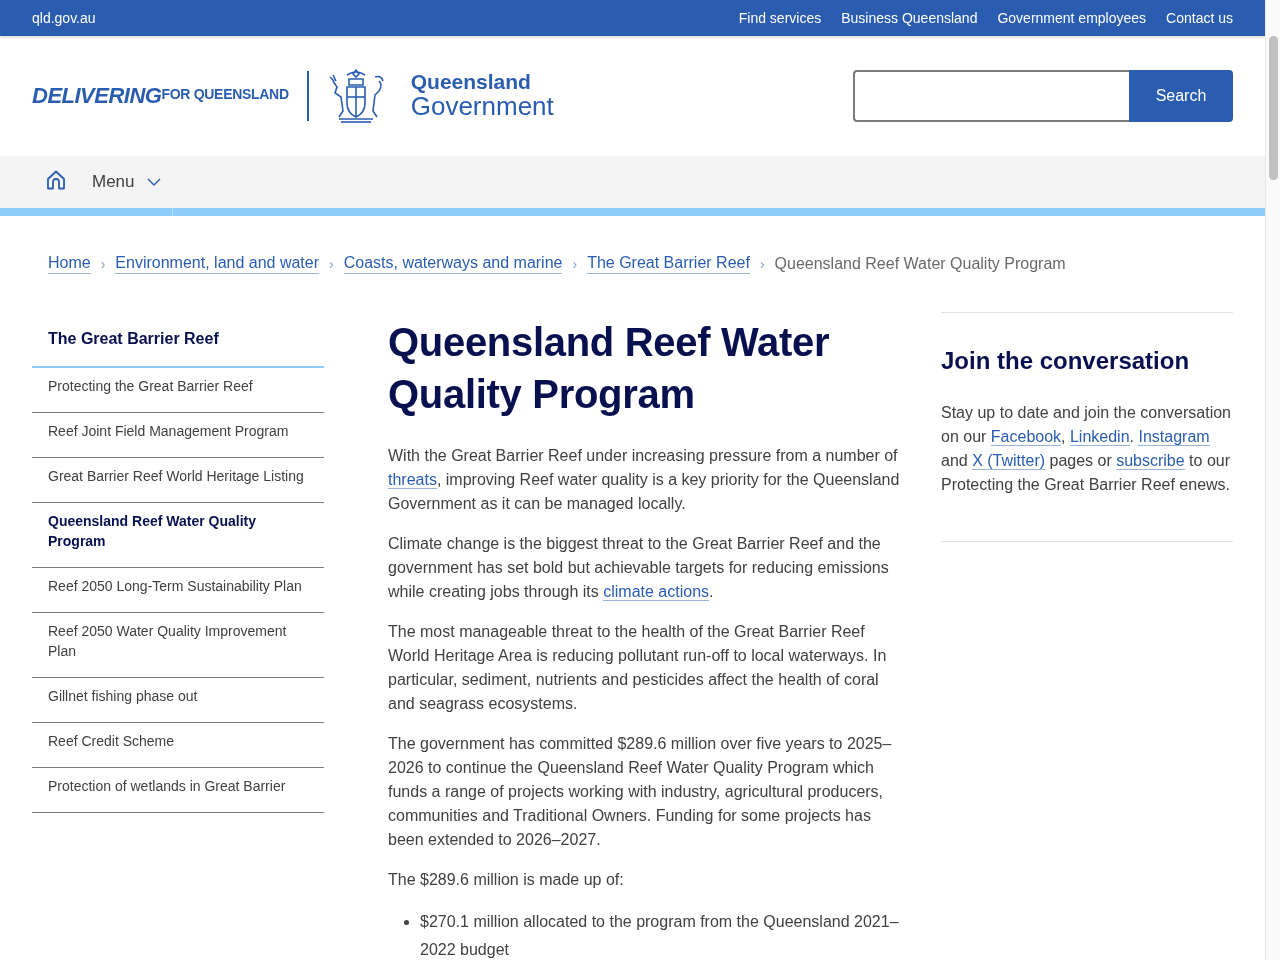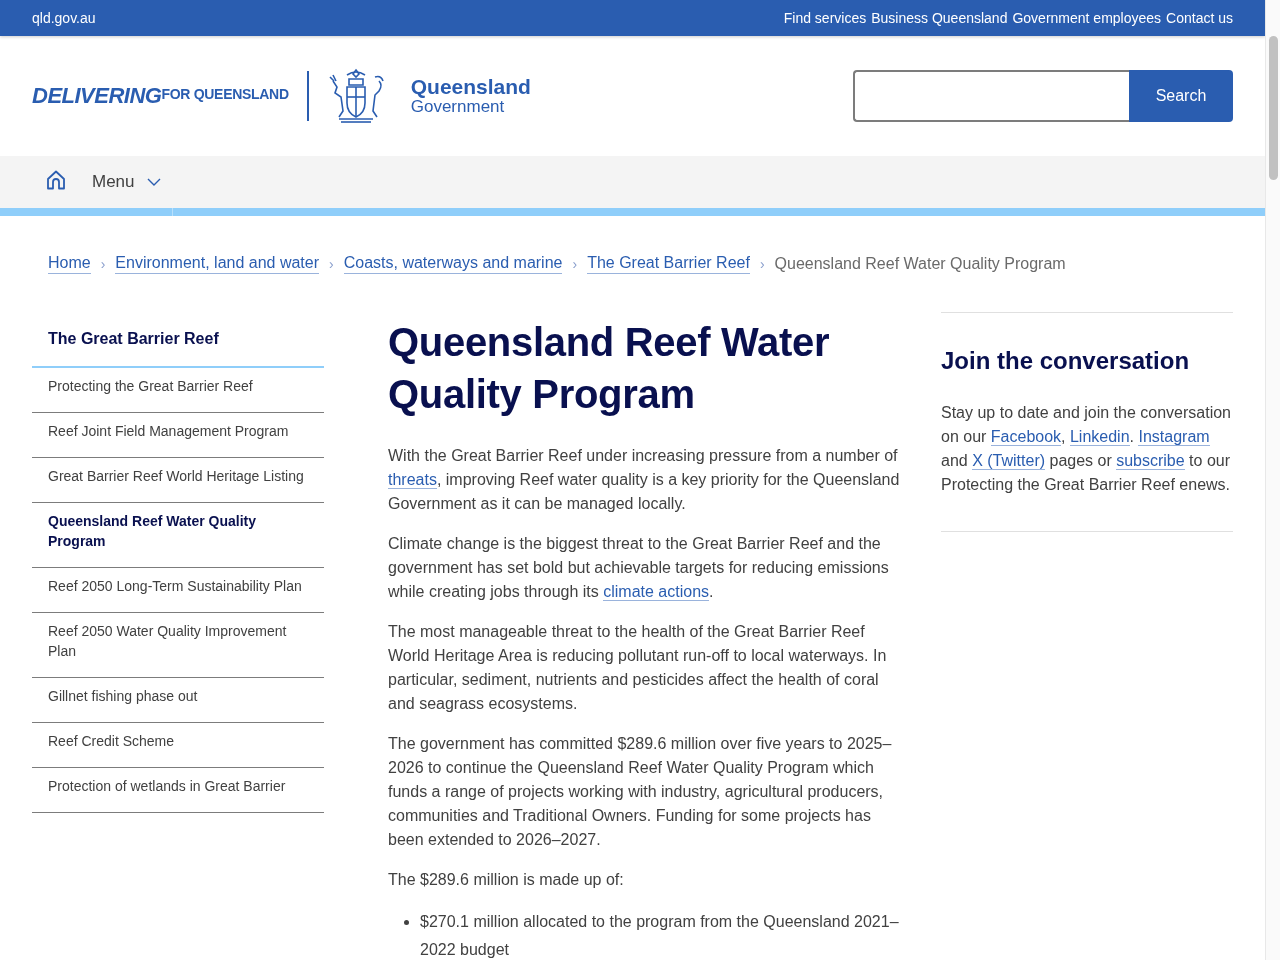--- a/index.html
+++ b/index.html
@@ -5,34 +5,34 @@
   * { box-sizing: border-box; margin: 0; padding: 0; }
   html, body { width: 1280px; height: 960px; overflow: hidden; background: #fff; }
   body { font-family: "Liberation Sans", "DejaVu Sans", sans-serif; color: #414141; position: relative; }
   a { text-decoration: none; }
 
   .page { position: absolute; left: 0; top: 0; width: 1265px; height: 960px; overflow: hidden; }
 
   
   .preheader { height: 36px; background: #2a5db0; color: #fff; display: flex; align-items: center; justify-content: space-between; padding: 0 32px; font-size: 14px; box-shadow: 0 1px 3px rgba(0,0,0,0.2); position: relative; z-index: 2; }
   .preheader .site { color: #fff; }
-  .preheader .links { display: flex; gap: 5px; }
+  .preheader .links { display: flex; gap: 20px; }
   .preheader .links a { color: #fff; }
 
   
   .header { height: 120px; display: flex; align-items: center; justify-content: space-between; padding: 0 32px; }
   .logo { display: flex; align-items: center; }
   .logo-delivering { display: flex; flex-direction: row; color: #2a5db0; line-height: 1; }
   .logo-delivering .big { font-size: 22px; font-weight: 900; font-style: italic; letter-spacing: -0.5px; }
   .logo-delivering .small { font-size: 14px; font-weight: 700; margin-top: 2px; letter-spacing: -0.3px; }
   .logo-divider { width: 2px; height: 50px; background: #2a5db0; margin: 0 16px 0 18px; }
   .crest { width: 62px; height: 58px; margin-right: 4px; }
   .logo-qg { display: flex; flex-direction: column; color: #2a5db0; line-height: 1.05; margin-left: 20px; }
   .logo-qg .q { font-size: 21px; font-weight: 700; }
-  .logo-qg .g { font-size: 17px; font-weight: 400; }
+  .logo-qg .g { font-size: 26px; font-weight: 400; }
 
   .search { display: flex; height: 52px; }
   .search input { width: 276px; height: 52px; border: 2px solid #7c7c7c; border-right: none; border-radius: 4px 0 0 4px; font-size: 16px; padding: 0 12px; outline: none; }
   .search button { width: 104px; height: 52px; background: #2a5db0; color: #fff; border: none; border-radius: 0 4px 4px 0; font-size: 16px; font-family: "Liberation Sans", sans-serif; }
 
   
   .navbar { height: 52px; background: #f4f4f4; display: flex; align-items: center; padding-left: 44px; }
   .home-icon { width: 24px; height: 24px; margin-right: 24px; }
   .menu { display: flex; align-items: center; font-size: 17px; color: #414141; }
   .menu svg { margin-left: 12px; }
@@ -53,21 +53,21 @@
 
   
   .main { position: absolute; left: 388px; top: 316px; width: 520px; }
   .main h1 { font-size: 40px; line-height: 52px; color: #09104f; font-weight: 700; margin-bottom: 24px; letter-spacing: -0.3px; }
   .main p { font-size: 16px; line-height: 24px; color: #414141; margin-bottom: 16px; }
   .main a { color: #2a5db0; border-bottom: 1px solid #9ab3dc; }
   .main ul { margin-left: 32px; font-size: 16px; line-height: 28px; }
   .main li { margin-bottom: 4px; }
 
   
-  .aside { position: absolute; left: 941px; top: 312px; width: 292px; border-top: 1px solid #e0e0e0; border-bottom: 1px solid #e0e0e0; padding: 34px 0 34px; }
+  .aside { position: absolute; left: 941px; top: 312px; width: 292px; border-top: 1px solid #e0e0e0; border-bottom: 1px solid #e0e0e0; padding: 34px 0 44px; }
   .aside h2 { font-size: 24px; color: #09104f; font-weight: 700; margin-bottom: 26px; }
   .aside p { font-size: 16px; line-height: 24px; color: #414141; }
   .aside a { color: #2a5db0; border-bottom: 1px solid #9ab3dc; }
 
   
   .scrollbar { position: absolute; right: 0; top: 0; width: 15px; height: 960px; background: #fafafa; border-left: 1px solid #e8e8e8; }
   .scrollbar .thumb { position: absolute; left: 3px; top: 36px; width: 9px; height: 144px; border-radius: 5px; background: #c1c1c1; }
 </style>
 </head>
 <body>

